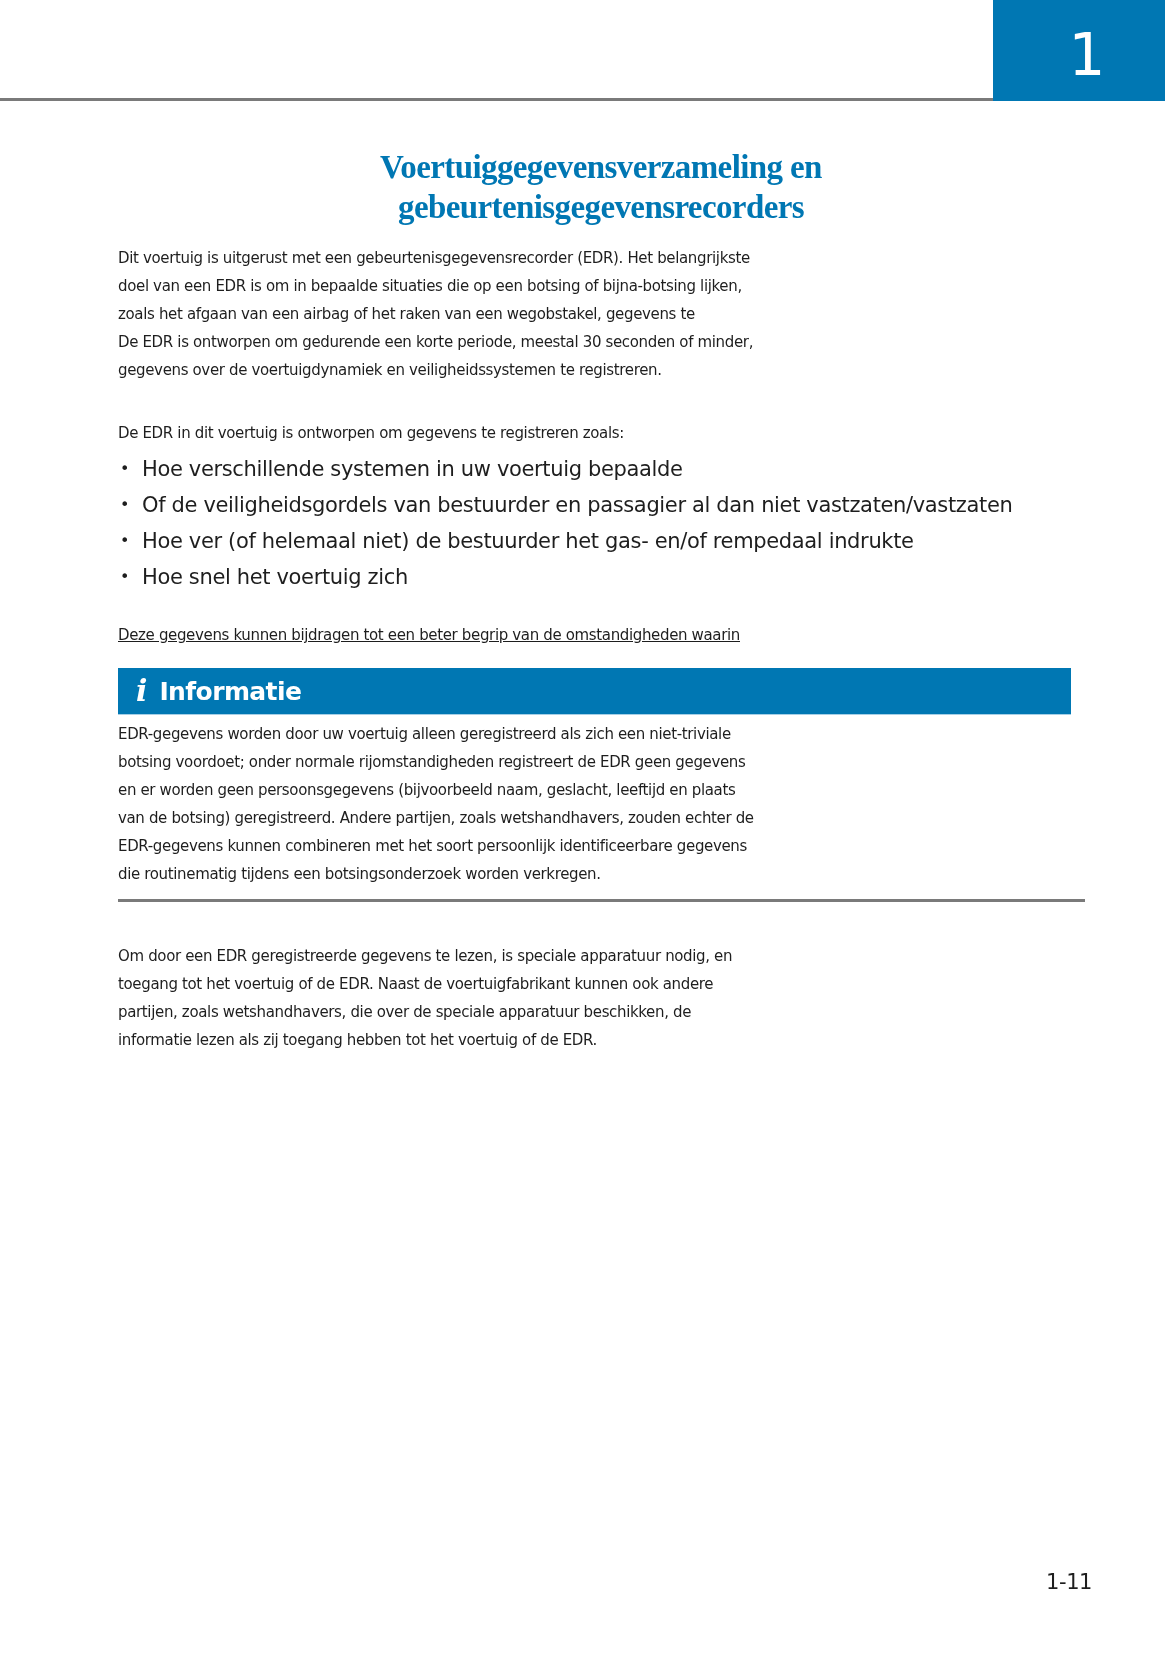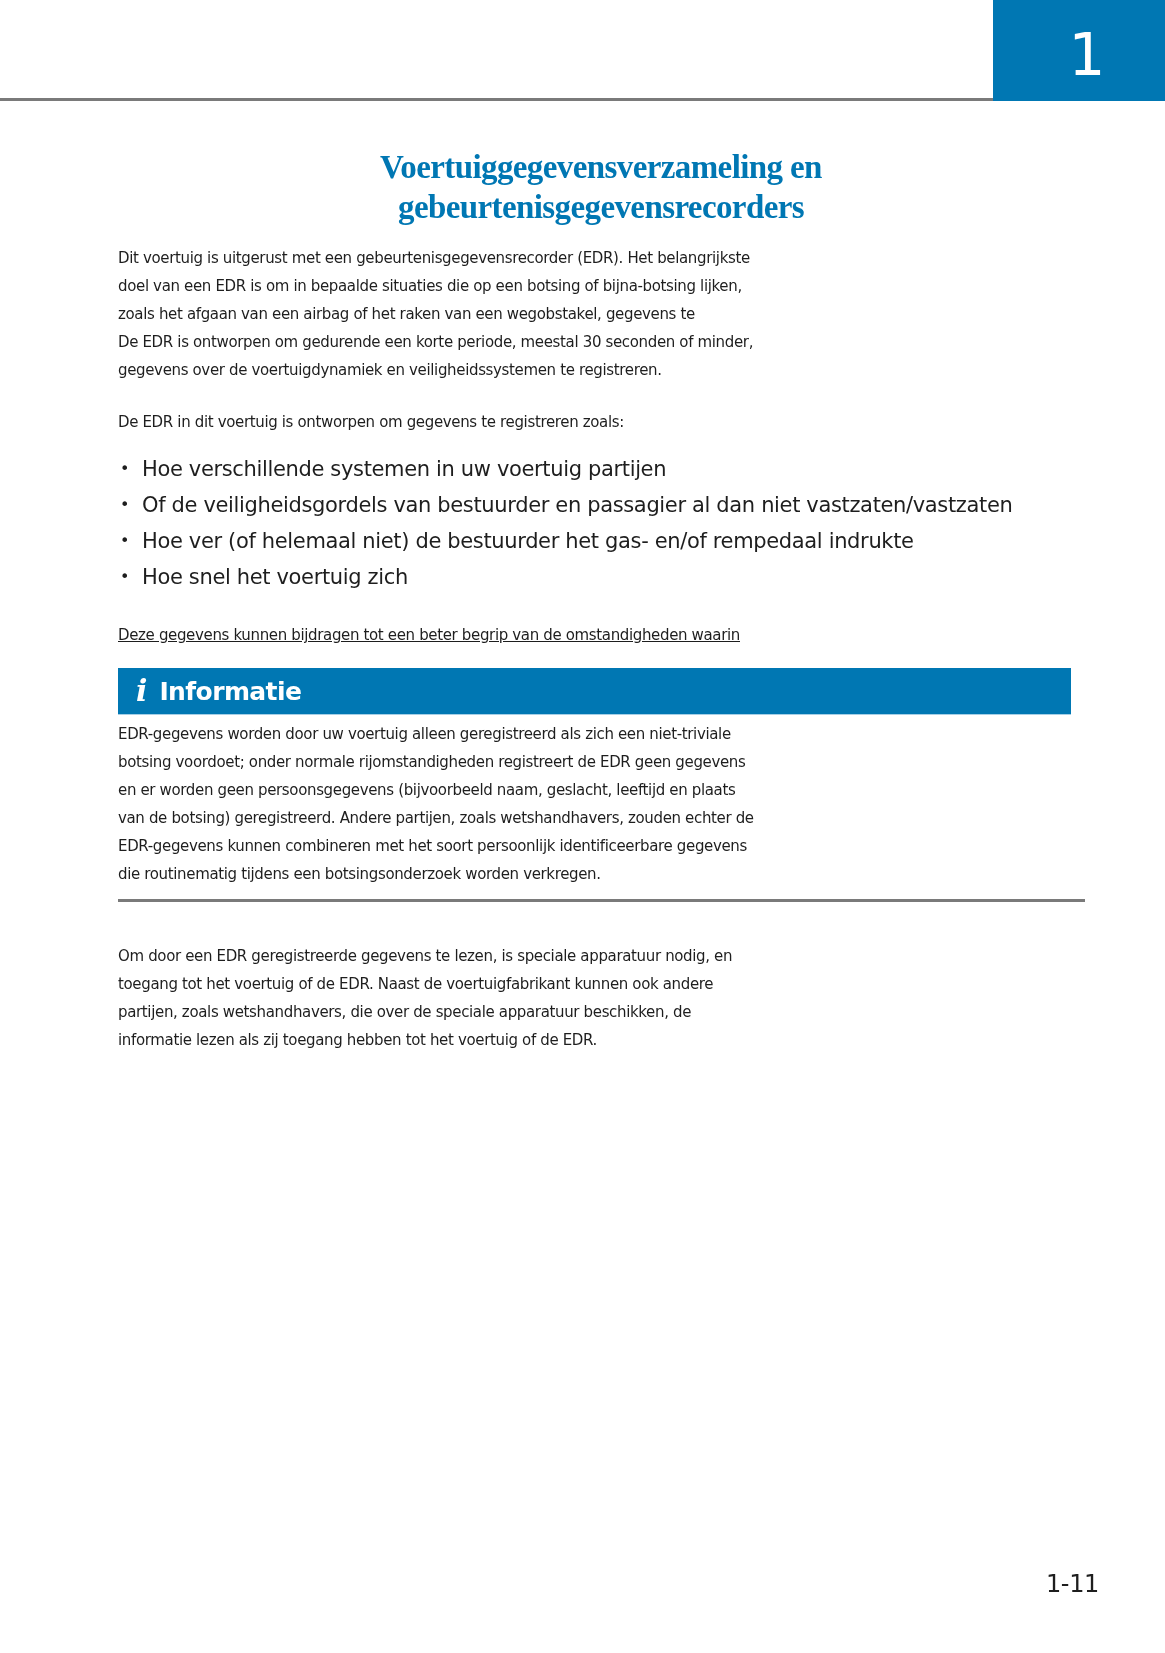--- a/index.html
+++ b/index.html
@@ -60,21 +60,21 @@
       left: 118px;
       width: 970px;
       font-size: 15px;
       line-height: 28px;
       letter-spacing: -0.35px;
       margin: 0;
     }
     .line { display: block; white-space: nowrap; }
 
     .p1 { top: 244px; }
-    .p2 { top: 408px; }
+    .p2 { top: 419px; }
     .bullets {
       position: absolute;
       left: 118px;
       top: 455px;
       width: 970px;
       margin: 0;
       padding: 0;
       list-style: none;
       font-size: 21px;
       line-height: 28px;
@@ -136,21 +136,21 @@
       width: 967px;
       height: 3px;
       background: #7a7a7a;
     }
     .p5 { top: 942px; }
 
     .page-number {
       position: absolute;
       left: 1046px;
       top: 1570px;
-      font-size: 24px;
+      font-size: 21px;
       letter-spacing: -0.4px;
       color: #1e1e1e;
     }
   </style>
 </head>
 <body>
 
 <div class="header-rule"></div>
 <div class="chapter-tab">
   <span>1</span>
@@ -169,21 +169,21 @@
   <span class="line">gegevens over de voertuigdynamiek en veiligheidssystemen te registreren.</span>
 </p>
 
 <p class="body-text p2">
   <span class="line">De EDR in dit voertuig is ontworpen om gegevens te registreren zoals:</span>
 </p>
 
 <ul class="bullets">
   <li>
     <span class="bullet">•</span>
-    <span>Hoe verschillende systemen in uw voertuig partijen</span>
+    <span>Hoe verschillende systemen in uw voertuig bepaalde</span>
   </li>
   <li>
     <span class="bullet">•</span>
     <span>Of de veiligheidsgordels van bestuurder en passagier al dan niet vastzaten/vastzaten</span>
   </li>
   <li>
     <span class="bullet">•</span>
     <span>Hoe ver (of helemaal niet) de bestuurder het gas- en/of rempedaal indrukte</span>
   </li>
   <li>

